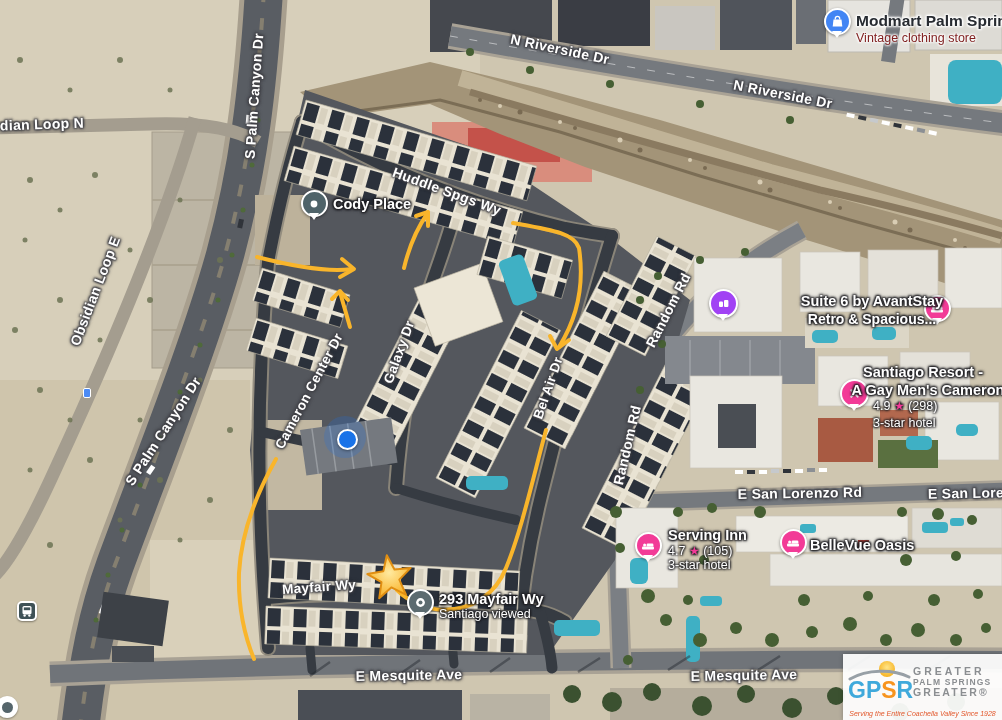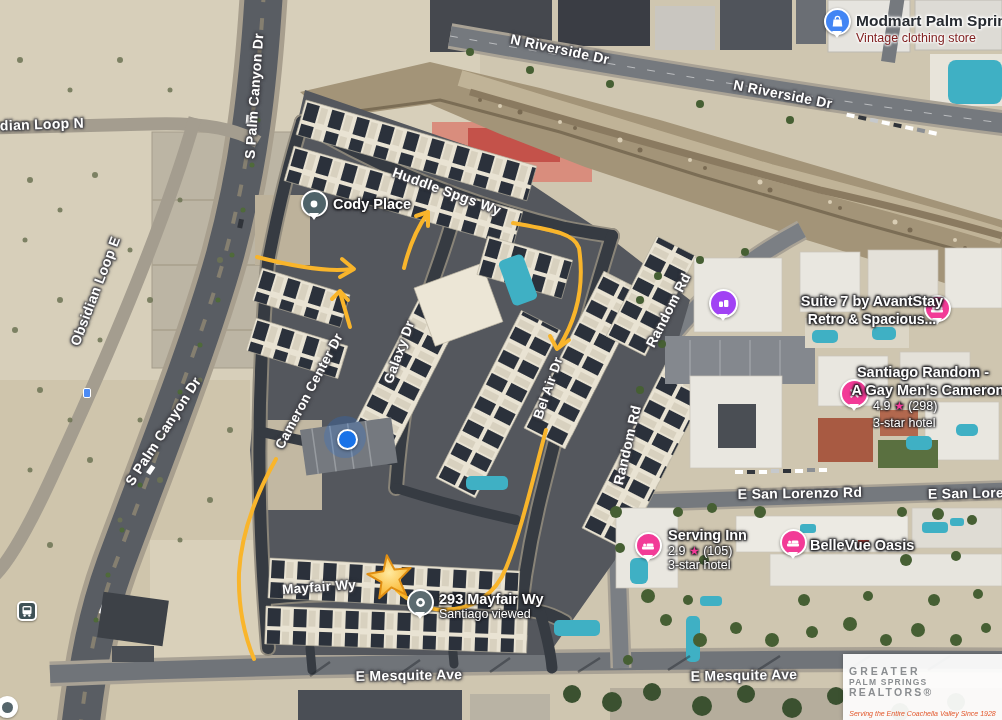--- a/index.html
+++ b/index.html
@@ -485,48 +485,48 @@
     <rect x="7" y="3" width="4.4" height="7" rx="1" fill="#fff"></rect>
   </svg>
 </div>
 <div class="gpin" style="left:937px;top:311px;background:#f23b97;">
   <svg width="14" height="12" viewBox="0 0 14 12">
     <rect x="1" y="6.5" width="12" height="3" rx="1" fill="#fff"></rect>
     <circle cx="3.6" cy="5" r="1.5" fill="#fff"></circle>
     <rect x="5.6" y="3.6" width="6.8" height="3" rx="1.2" fill="#fff"></rect>
   </svg>
 </div>
-<div class="label poi" style="left:872px;top:301px;transform:translate(-50%,-50%);">Suite 7 by AvantStay</div>
+<div class="label poi" style="left:872px;top:301px;transform:translate(-50%,-50%);">Suite 6 by AvantStay</div>
 <div class="label poi" style="left:872px;top:319px;transform:translate(-50%,-50%);font-size:14px;">Retro &amp; Spacious...</div>
 
 <div class="gpin" style="left:853px;top:395px;background:#f23b97;width:29px;height:29px;">
   <svg width="13" height="13" viewBox="0 0 13 13">
     <rect x="5.6" y="1" width="1.9" height="11" rx=".95" fill="#fff" transform="rotate(45 6.5 6.5)"></rect>
     <rect x="5.6" y="1" width="1.9" height="11" rx=".95" fill="#fff" transform="rotate(-45 6.5 6.5)"></rect>
   </svg>
 </div>
-<div class="label poi" style="left:923px;top:372px;transform:translate(-50%,-50%);">Santiago Random -</div>
+<div class="label poi" style="left:923px;top:372px;transform:translate(-50%,-50%);">Santiago Resort -</div>
 <div class="label poi" style="left:928px;top:390px;transform:translate(-50%,-50%);">A Gay Men's Cameron</div>
 <div class="label poi-sub" style="left:873px;top:406px;transform:translate(0,-50%);">
   <span>4.9</span>
   <span class="star">★</span>
   <span>(298)</span>
 </div>
 <div class="label poi-sub" style="left:873px;top:423px;transform:translate(0,-50%);">3-star hotel</div>
 
 <div class="gpin" style="left:648px;top:548px;background:#f23b97;">
   <svg width="14" height="12" viewBox="0 0 14 12">
     <rect x="1" y="6.5" width="12" height="3" rx="1" fill="#fff"></rect>
     <circle cx="3.6" cy="5" r="1.5" fill="#fff"></circle>
     <rect x="5.6" y="3.6" width="6.8" height="3" rx="1.2" fill="#fff"></rect>
   </svg>
 </div>
 <div class="label poi" style="left:668px;top:535px;transform:translate(0,-50%);">Serving Inn</div>
 <div class="label poi-sub" style="left:668px;top:551px;transform:translate(0,-50%);">
-  <span>2.9</span>
+  <span>4.7</span>
   <span class="star">★</span>
   <span>(105)</span>
 </div>
 <div class="label poi-sub" style="left:668px;top:565px;transform:translate(0,-50%);">3-star hotel</div>
 
 <div class="gpin" style="left:793px;top:545px;background:#f23b97;">
   <svg width="14" height="12" viewBox="0 0 14 12">
     <rect x="1" y="6.5" width="12" height="3" rx="1" fill="#fff"></rect>
     <circle cx="3.6" cy="5" r="1.5" fill="#fff"></circle>
     <rect x="5.6" y="3.6" width="6.8" height="3" rx="1.2" fill="#fff"></rect>
@@ -554,22 +554,35 @@
     <circle cx="8.4" cy="10.6" r="1.2" fill="#fff"></circle>
   </svg>
 </div>
 <div id="stop-dot" class="transit" style="left:-4px;top:696px;">
       <i></i>
     </div>
 <div id="mini-blue" class="transit" style="left:83px;top:388px;"></div>
 
 <div id="watermark">
   <div id="wm-top">
+    <div id="wm-logo">
+      <svg width="64" height="22" viewBox="0 0 64 22" style="position:absolute;left:0;top:0;">
+        <circle cx="40" cy="9" r="8" fill="url(#sunGrad2)"></circle>
+        <defs>
+              <radialGradient id="sunGrad2" cx="50%" cy="40%" r="60%">
+          <stop offset="0%" stop-color="#ffe588"></stop>
+                <stop offset="100%" stop-color="#f7b322"></stop>
+        </radialGradient>
+            </defs>
+        <path d="M3,19 C20,9 46,9 62,17" stroke="#98a0a6" stroke-width="3" fill="none" stroke-linecap="round"></path>
+      </svg>
+      <div id="wm-gpsr"><span class="b">G</span><span class="b">P</span><span class="o">S</span><span class="b">R</span></div>
+    </div>
     <div id="wm-lines">
       <div class="l1">GREATER</div>
       <div class="l2">PALM SPRINGS</div>
-      <div class="l3">REALTORS®</div>
+      <div class="l3">GREATER®</div>
     </div>
   </div>
   <div id="wm-tag">Serving the Entire Coachella Valley Since 1928</div>
 </div>
 
 </div>
 
 </body></html>

